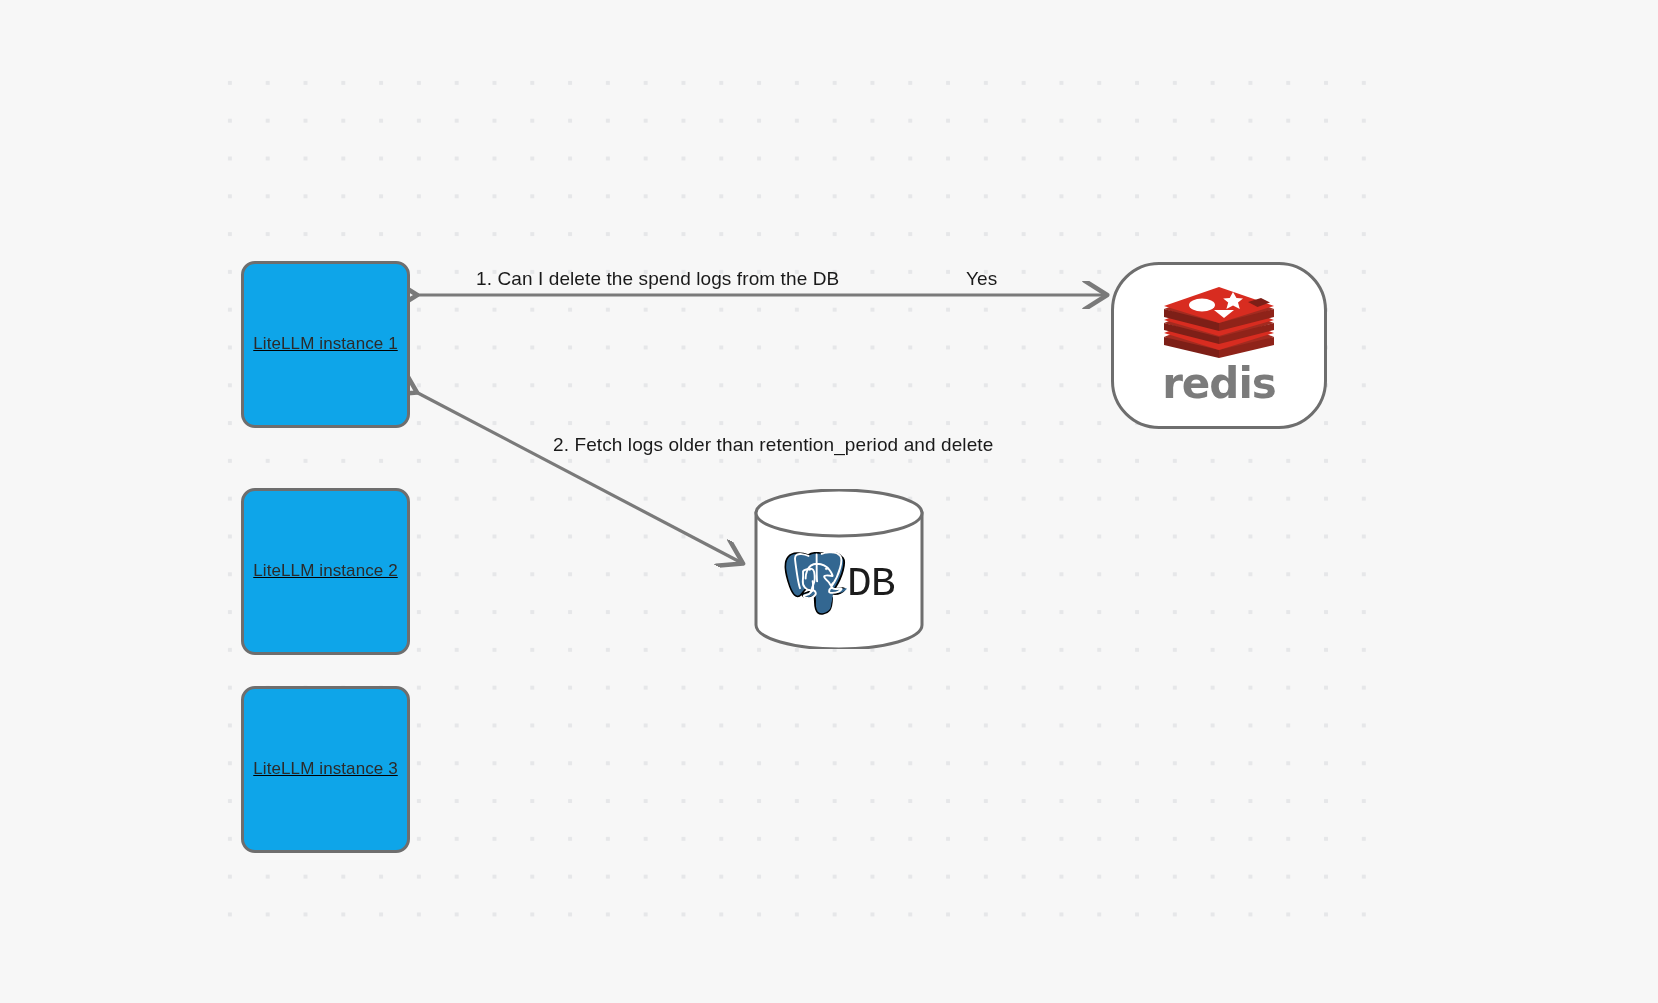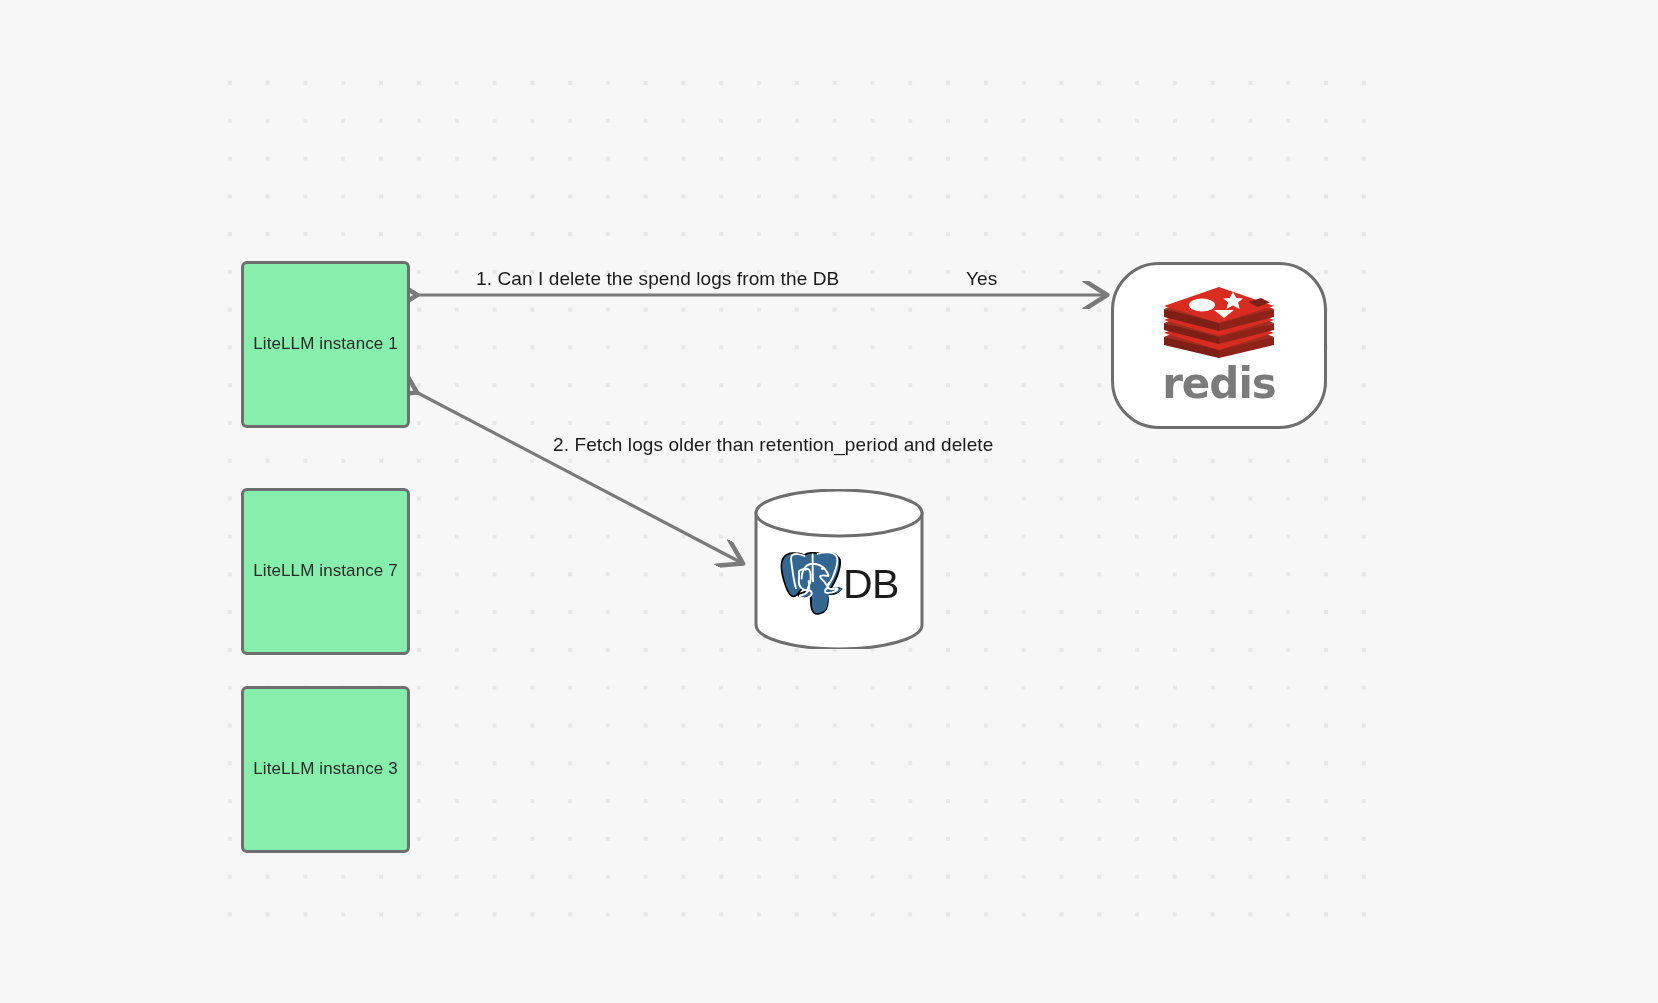--- a/index.html
+++ b/index.html
@@ -35,27 +35,28 @@
     left: 0;
     top: 0;
     width: 1658px;
     height: 1003px;
     overflow: visible;
   }
 
   
   .node-box {
     position: absolute;
-    background: #86efac;
+    background: #0ea5e9;
     border: 3px solid #6e6e6e;
-    border-radius: 6px;
+    border-radius: 14px;
     box-sizing: border-box;
     display: flex;
     align-items: center;
     justify-content: center;
+    text-decoration: underline;
   }
   .node-box .node-label {
     font-size: 17px;
     color: #2b2b2b;
     letter-spacing: 0.1px;
     text-align: center;
     line-height: 1.3;
   }
   #node-instance-1 { left: 241px; top: 261px; width: 169px; height: 167px; }
   #node-instance-2 { left: 241px; top: 488px; width: 169px; height: 167px; }
@@ -111,21 +112,21 @@
     left: 0;
     top: 52px;
     width: 100%;
     height: 86px;
     display: flex;
     align-items: center;
     justify-content: center;
     gap: 0px;
   }
   .db-text {
-    font-family: Liberation Sans, sans-serif;
+    font-family: Liberation Mono, monospace;
     font-size: 41px;
     font-weight: 400;
     color: #1c1c1c;
     line-height: 1;
     letter-spacing: -0.5px;
   }
 
   
   .edge-label {
     position: absolute;
@@ -159,21 +160,21 @@
     <line x1="416" y1="295" x2="1106" y2="295" stroke="#7a7a7a" stroke-width="3.2" marker-start="url(#arrow-left)" marker-end="url(#arrow-right)"></line>
 
     <line x1="416" y1="392" x2="742" y2="563" stroke="#7a7a7a" stroke-width="3.2" marker-start="url(#arrow-left)" marker-end="url(#arrow-right)"></line>
   </svg>
 
   <div class="node-box" id="node-instance-1">
     <span class="node-label">LiteLLM instance 1</span>
   </div>
 
   <div class="node-box" id="node-instance-2">
-    <span class="node-label">LiteLLM instance 7</span>
+    <span class="node-label">LiteLLM instance 2</span>
   </div>
 
   <div class="node-box" id="node-instance-3">
     <span class="node-label">LiteLLM instance 3</span>
   </div>
 
   <div id="node-redis">
     <div class="redis-logo-wrap">
       <svg width="118" height="72" viewBox="0 0 118 72" xmlns="http://www.w3.org/2000/svg">
 

